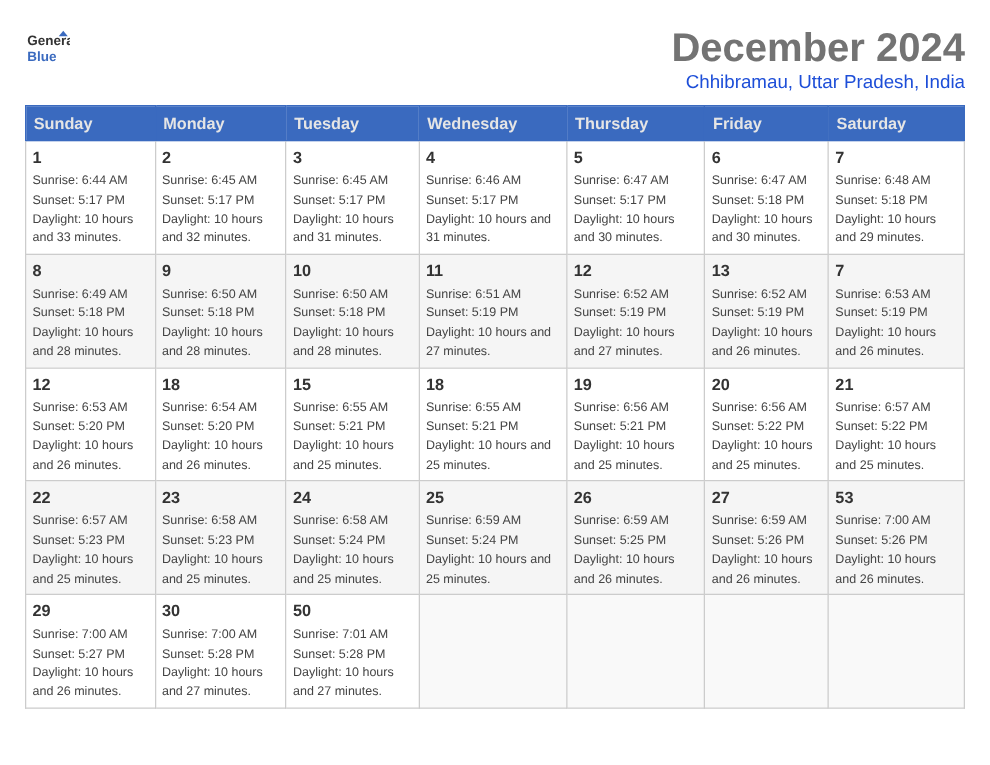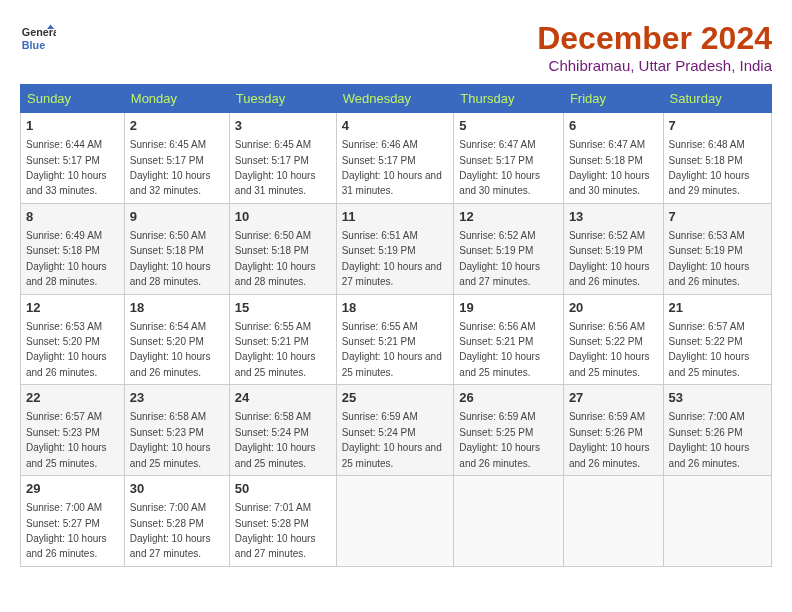--- a/index.html
+++ b/index.html
@@ -24,38 +24,38 @@
     .logo-icon {
       width: 36px;
       height: 36px;
     }
     .title-area {
       text-align: right;
     }
     .calendar-title {
       font-size: 32px;
       font-weight: bold;
-      color: #c2410c;
+      color: #737373;
     }
     .calendar-subtitle {
       font-size: 15px;
-      color: #701a75;
+      color: #1d4ed8;
     }
     table {
       width: 100%;
       border-collapse: collapse;
       font-size: 11px;
     }
     thead tr th {
       background-color: #3a6abf;
-      color: #bef264;
+      color: #e5e5e5;
       text-align: left;
       padding: 6px 6px;
       font-size: 13px;
-      font-weight: normal;
+      font-weight: bold;
       border: 1px solid #3a6abf;
     }
     tbody tr {
       vertical-align: top;
     }
     tbody td {
       border: 1px solid #ccc;
       padding: 4px 5px;
       height: 80px;
       color: #333;

